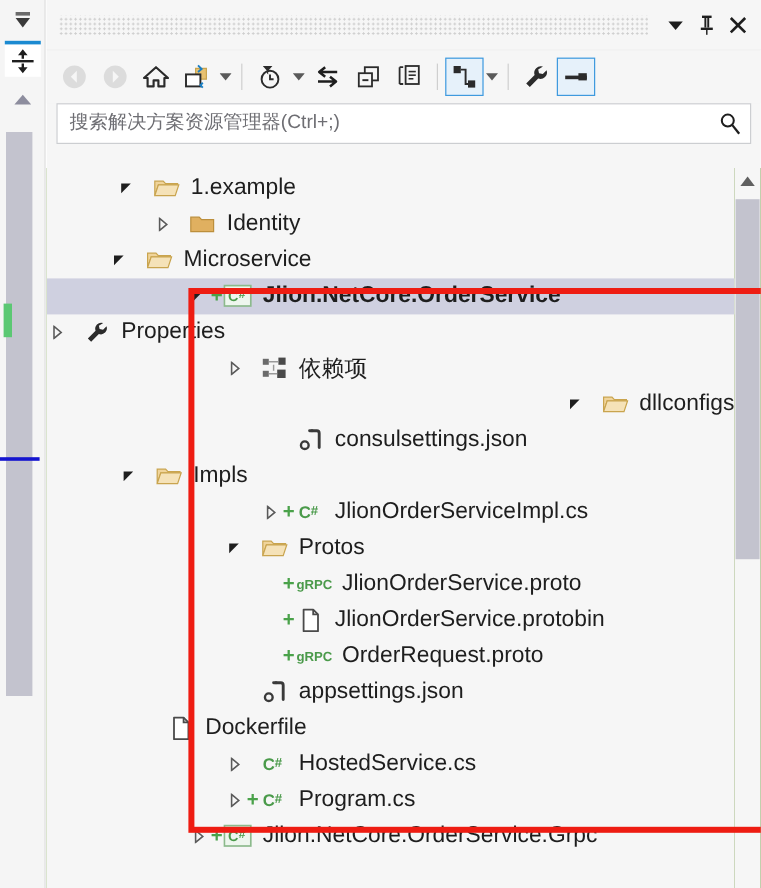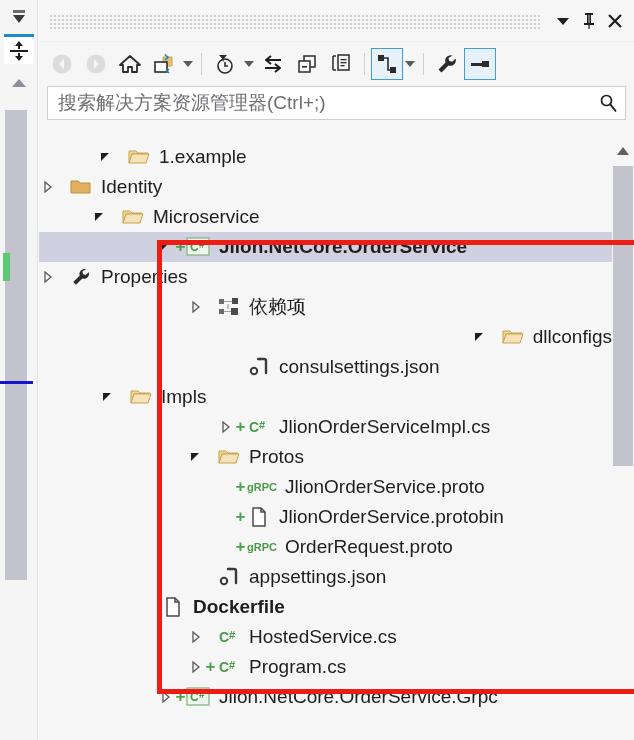--- a/index.html
+++ b/index.html
@@ -92,21 +92,21 @@
   .sep {
     width: 1px; height: 22px; background: #cfcfcf; margin: 0 6px;
   }
 
   
   .searchbar {
     margin: 0 8px; height: 34px; border: 1px solid #ccced1; background: #fff;
     display: flex; align-items: center; padding: 0 6px 0 10px;
   }
   .search-input {
-    flex: 1; border: none; outline: none; font-size: 19px; color: #333;
+    flex: 1; border: none; outline: none; font-size: 16px; color: #333;
     font-family: "Liberation Sans", "DejaVu Sans", sans-serif;
     background: transparent;
   }
   .search-input::placeholder { color: #6e6e73; opacity: 1; }
   .search-ico { width: 22px; height: 22px; display:flex; align-items:center; justify-content:center; color:#1e1e1e; }
 
   
   .treewrap {
     position: absolute; left: 0; top: 140px; right: 0; bottom: 0;
     background: #4d7c0f; overflow: hidden;
@@ -326,21 +326,21 @@
             </span>
             <span class="plus"></span>
             <span class="ico">
               <svg width="22" height="18" viewBox="0 0 22 18">
                 <path d="M1 3 H8 L10 5 H20 V6 H4 L1 15 Z" fill="#f0d49a" stroke="#c9a44e" stroke-width="1"></path>
                 <path d="M4 6 H21 L18 15 H1 Z" fill="#f5e2b8" stroke="#c9a44e" stroke-width="1"></path>
               </svg>
             </span>
             <span class="label">1.example</span>
           </div>
-          <div class="row" style=" text-align: right;">
+          <div class="row" style="padding-left: 88px; text-align: right;">
             <span class="arrow">
               <svg width="12" height="12" viewBox="0 0 12 12">
                 <path d="M3 1 L9 6 L3 11 Z" fill="none" stroke="#5a5a5a" stroke-width="1.3"></path>
               </svg>
             </span>
             <span class="plus"></span>
             <span class="ico">
               <svg width="22" height="18" viewBox="0 0 22 18">
                 <path d="M1 3 H8 L10 5 H20 V15 H1 Z" fill="#e0b060" stroke="#bc8f3c" stroke-width="1"></path>
               </svg>
@@ -518,21 +518,21 @@
             <span class="plus"></span>
             <span class="ico">
               <svg width="20" height="22" viewBox="0 0 20 22">
                 <path d="M11 3 h4 a2 2 0 0 1 2 2 v12" fill="none" stroke="#3a3a3a" stroke-width="2.4" stroke-linecap="round"></path>
                 <path d="M11 3 h-2" stroke="#3a3a3a" stroke-width="2.4" stroke-linecap="round"></path>
                 <circle cx="5" cy="15" r="3.2" fill="none" stroke="#3a3a3a" stroke-width="2"></circle>
               </svg>
             </span>
             <span class="label">appsettings.json</span>
           </div>
-          <div class="row" style="padding-left: 92px; font-weight: bold;">
+          <div class="row" style="padding-left: 70px;">
             <span class="arrow"></span>
             <span class="plus"></span>
             <span class="ico">
               <svg width="18" height="22" viewBox="0 0 18 22">
                 <path d="M3 2 H11 L15 6 V20 H3 Z" fill="#ffffff" stroke="#4a4a4a" stroke-width="1.5" stroke-linejoin="round"></path>
                 <path d="M11 2 V6 H15" fill="none" stroke="#4a4a4a" stroke-width="1.5"></path>
               </svg>
             </span>
             <span class="label">Dockerfile</span>
           </div>

